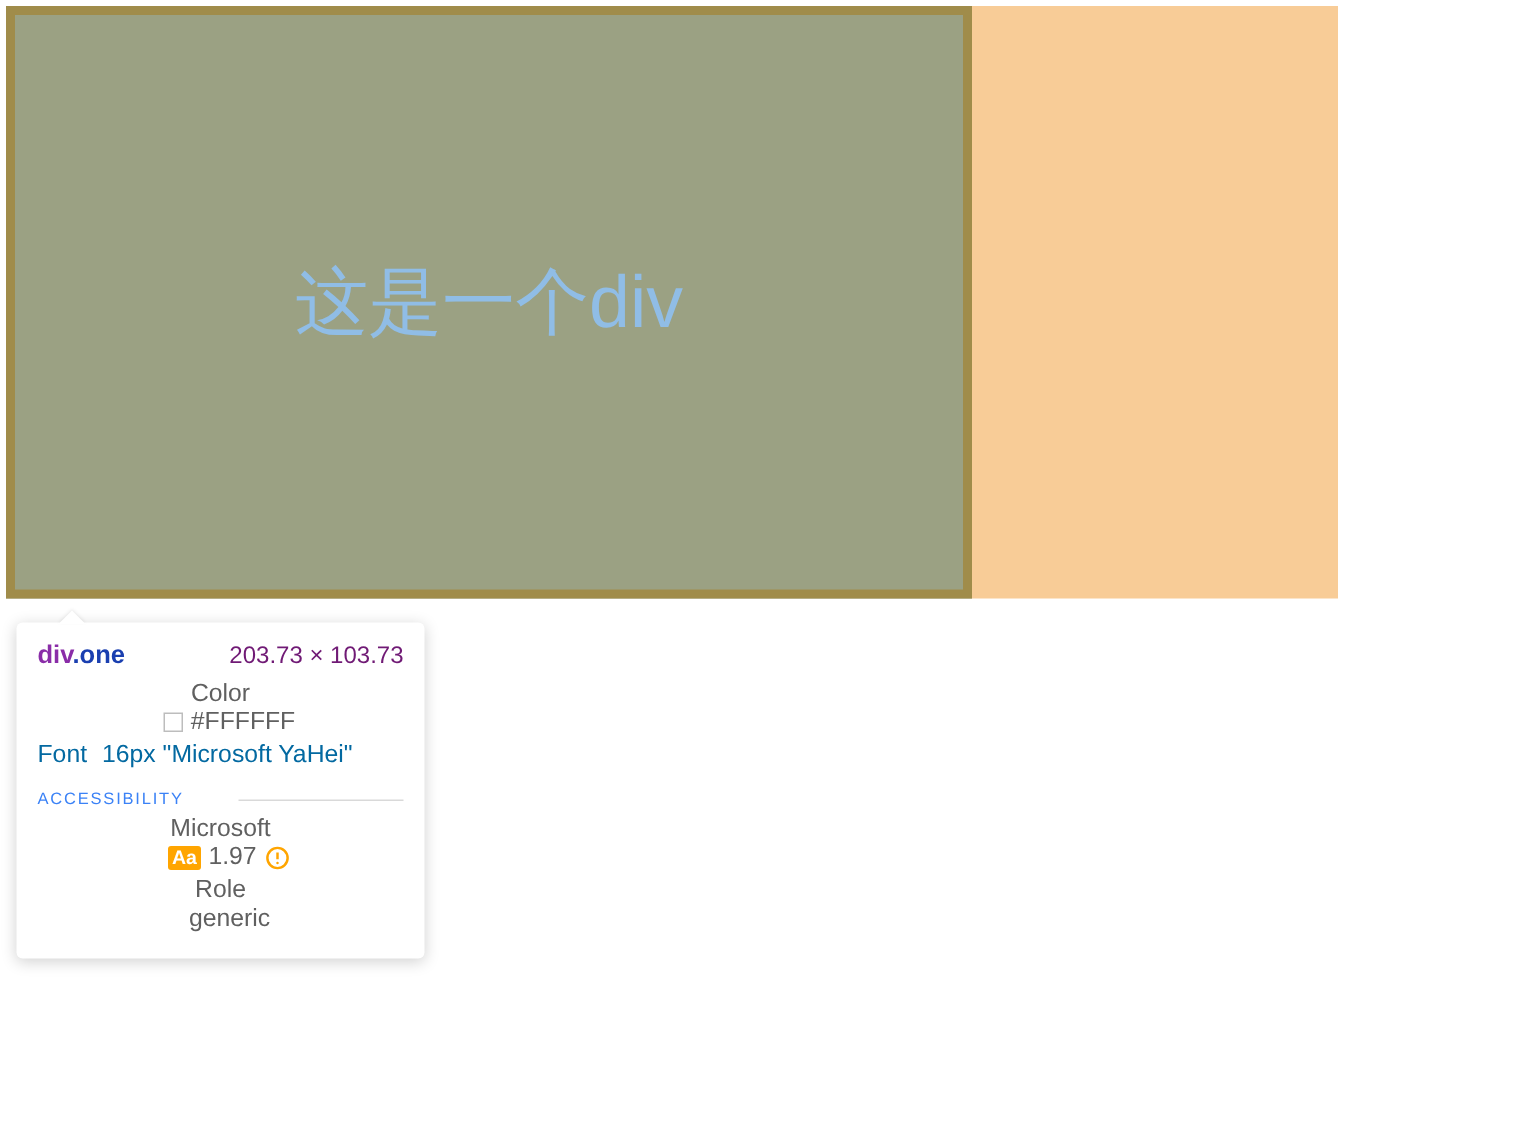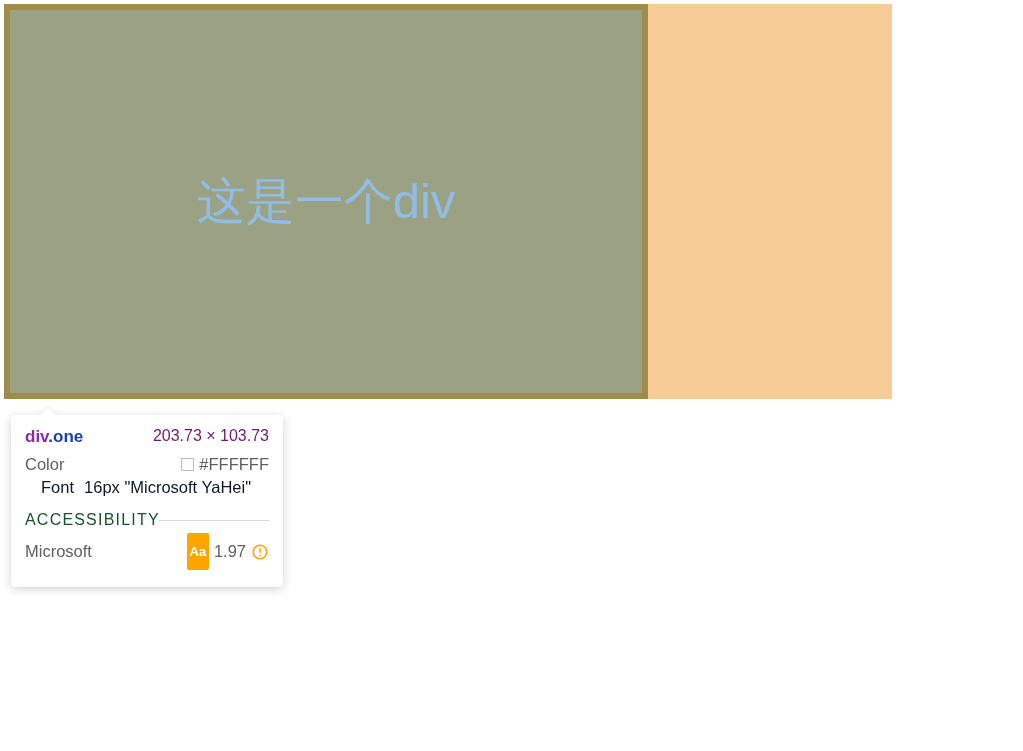--- a/index.html
+++ b/index.html
@@ -50,82 +50,83 @@
     left: 28px;
     width: 0; height: 0;
     border-left: 9px solid transparent;
     border-right: 9px solid transparent;
     border-bottom: 9px solid #ffffff;
     filter: drop-shadow(0 -1px 1px rgba(0,0,0,0.08));
   }
   .tooltip .header {
     display: flex;
     justify-content: space-between;
-    align-items: flex-start;
+    align-items: flex-end;
     margin-bottom: 6px;
   }
   .tooltip .selector {
     font-weight: 600;
     font-size: 17px;
   }
   .tooltip .selector .tag { color: #8a2da8; }
   .tooltip .selector .cls { color: #1a3fb0; }
   .tooltip .dims {
     color: #701a75;
     font-size: 16px;
   }
   .tooltip .row {
     display: flex;
     justify-content: space-between;
     align-items: center;
     margin: 3px 0;
     color: #606060;
     font-size: 16.5px;
     min-height: 22px;
+    flex-direction: column;
   }
   .tooltip .row .label { color: #606060; }
   .tooltip .row .value {
     color: #606060;
     display: flex;
     align-items: center;
     gap: 5px;
     padding-left: 12px;
   }
   .swatch {
     display: inline-block;
     width: 13px;
     height: 13px;
     border: 1px solid #bdbdbd;
     vertical-align: middle;
   }
   .swatch.white { background: #ffffff; }
   .swatch.orange { background: #ffa500; border-color: #ffa500; }
   .section-title {
-    font-size: 16px;
+    font-size: 11px;
     letter-spacing: 1.2px;
-    color: #14532d;
+    color: #3b82f6;
     margin-top: 14px;
     margin-bottom: 4px;
     position: relative;
   }
   .section-title::after {
     content: "";
     position: absolute;
     top: 50%;
     right: 0;
     width: 110px;
     height: 1px;
     background: #d9d9d9;
   }
   .aa-badge {
     display: inline-flex;
     align-items: center;
     justify-content: center;
     width: 22px;
-    height: 37px;
+    height: 16px;
     background: #ffa500;
     color: #fff;
     font-size: 13px;
     font-weight: 600;
     border-radius: 2px;
   }
   .warn-icon {
     width: 18px;
     height: 18px;
     display: inline-flex;
@@ -137,22 +138,22 @@
     width: 18px;
     height: 18px;
     display: inline-flex;
     align-items: center;
     justify-content: center;
   }
   .not-icon svg { width: 18px; height: 18px; }
   .font-row {
     display: flex;
     gap: 10px;
-    margin: 3px 16px;
-    color: #0f172a;
+    margin: 3px 0;
+    color: #0369a1;
     font-size: 16.5px;
   }
 </style>
 </head>
 <body>
 
 <div class="container">
   <div class="inspected-box">
     <span>这是一个div</span>
   </div>
@@ -192,14 +193,18 @@
         <svg viewBox="0 0 24 24" fill="none" stroke="#ffa500" stroke-width="2.2">
           <circle cx="12" cy="12" r="9"></circle>
           <line x1="12" y1="7" x2="12" y2="13"></line>
           <circle cx="12" cy="16.5" r="1.1" fill="#ffa500" stroke="none"></circle>
         </svg>
       </span>
     </span>
   </div>
 
 
+  <div class="row">
+    <span class="label">Role</span>
+    <span class="value">generic</span>
+  </div>
 
 </div>
 
 </body></html>

